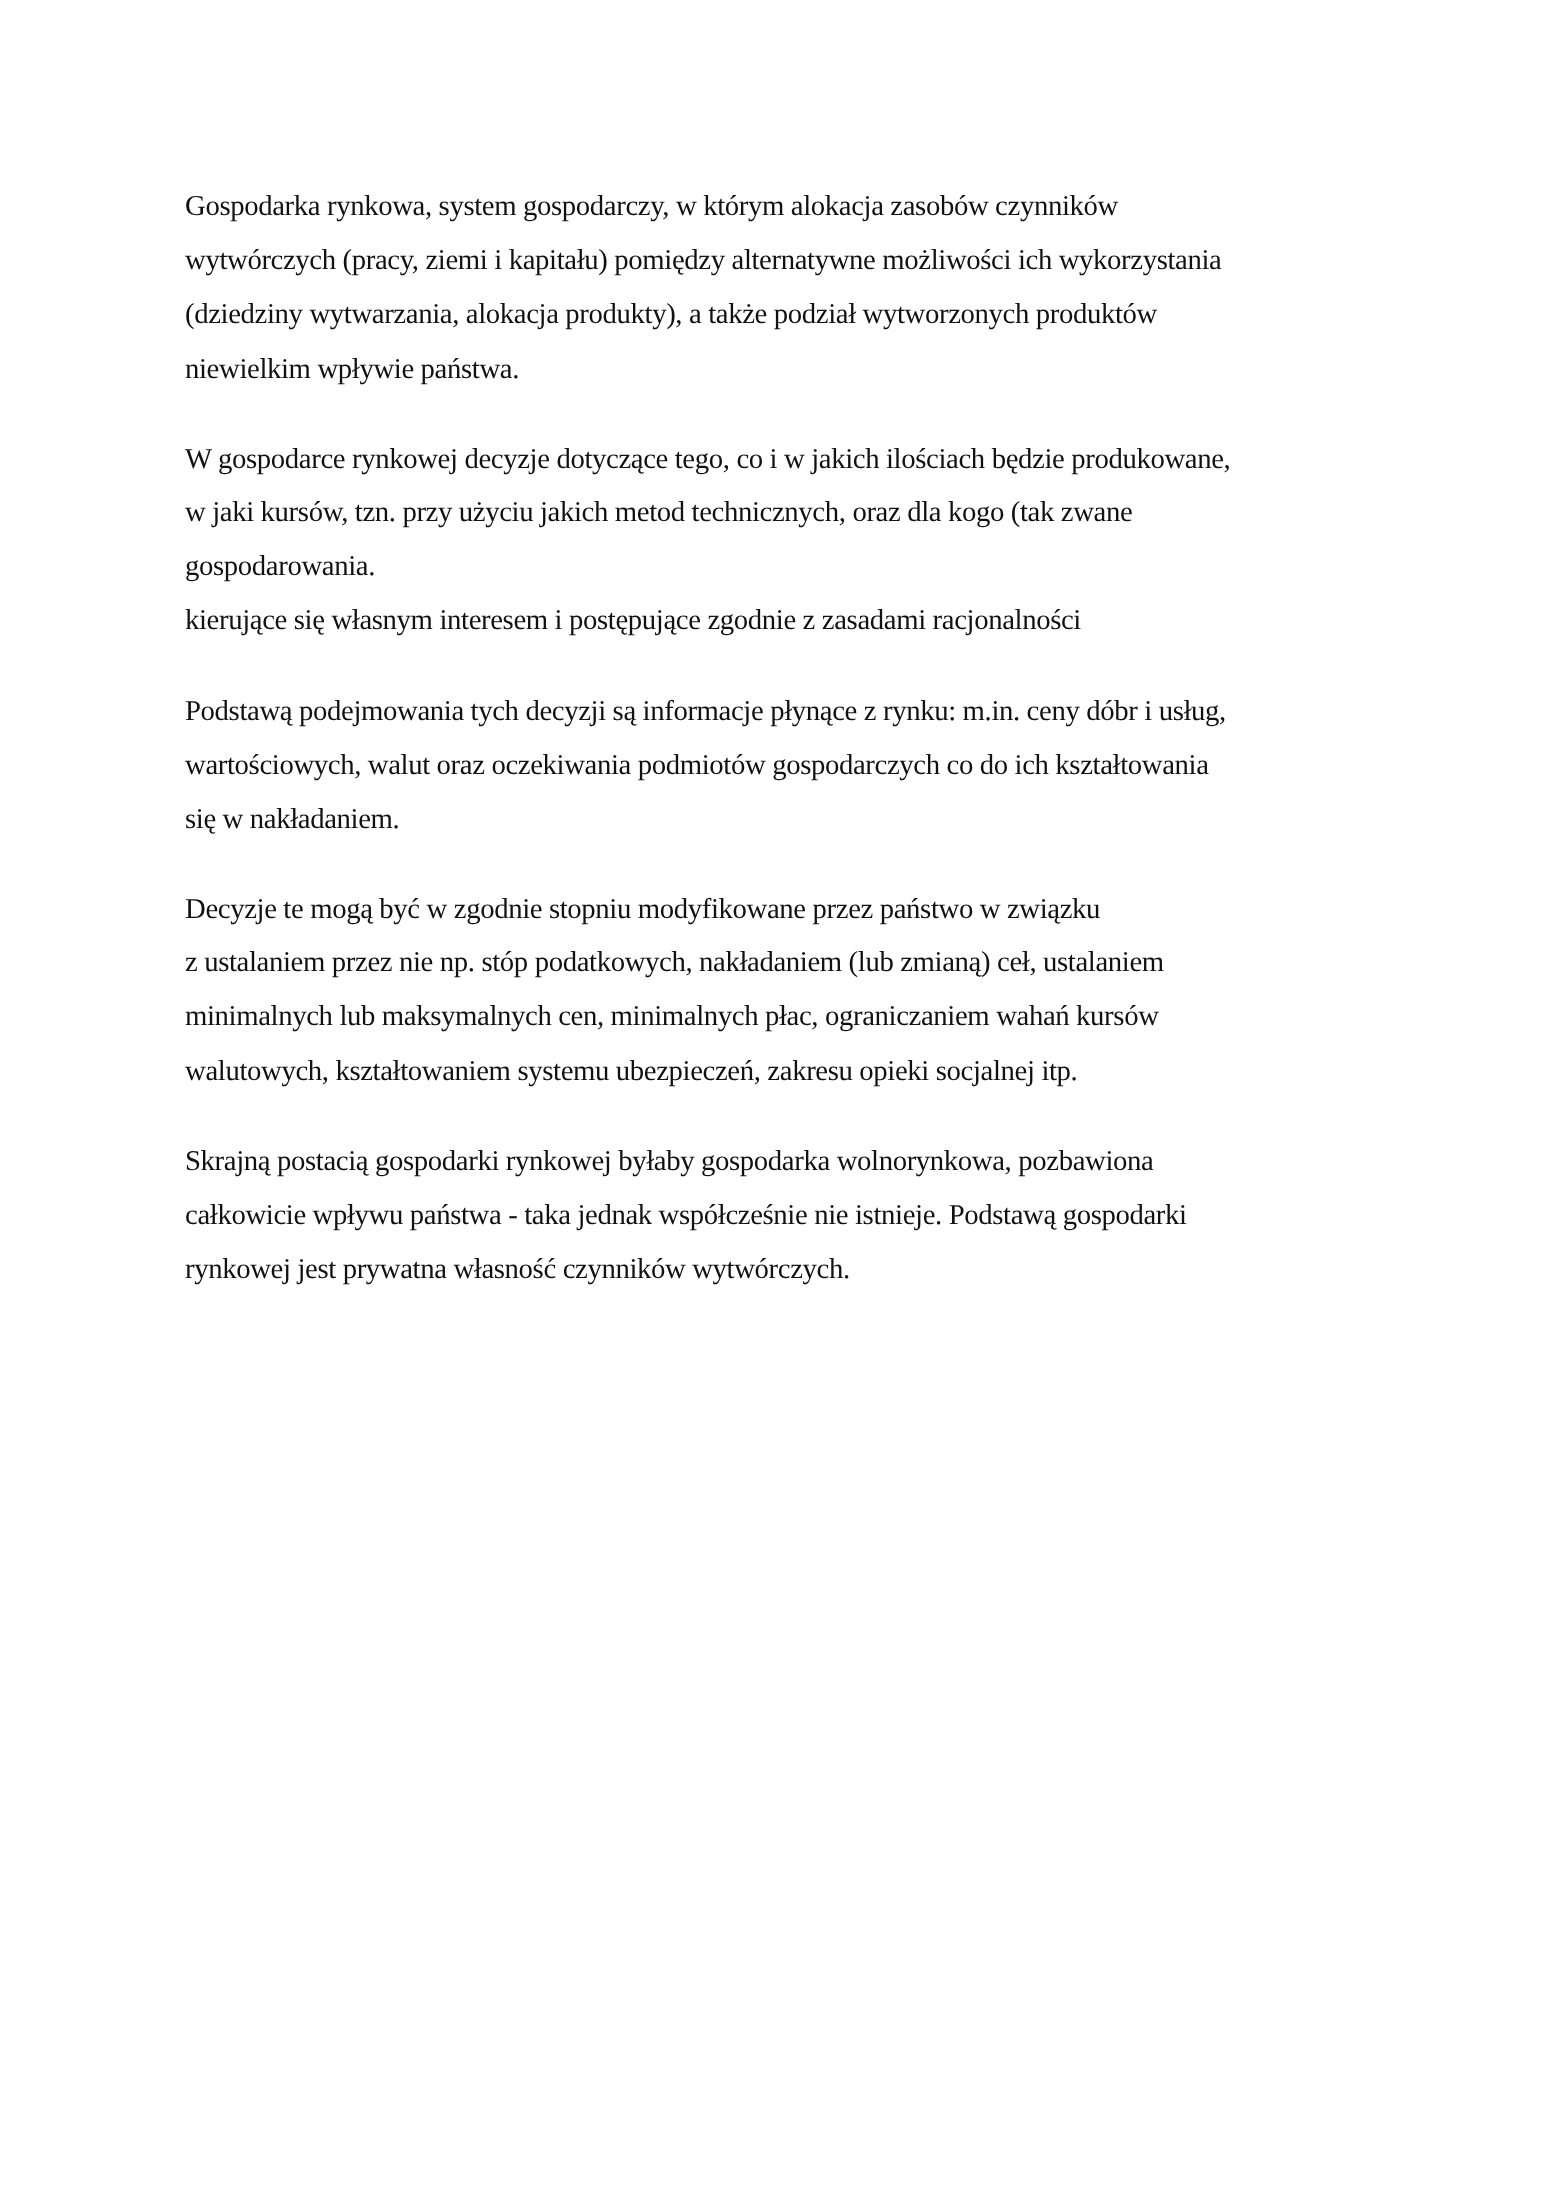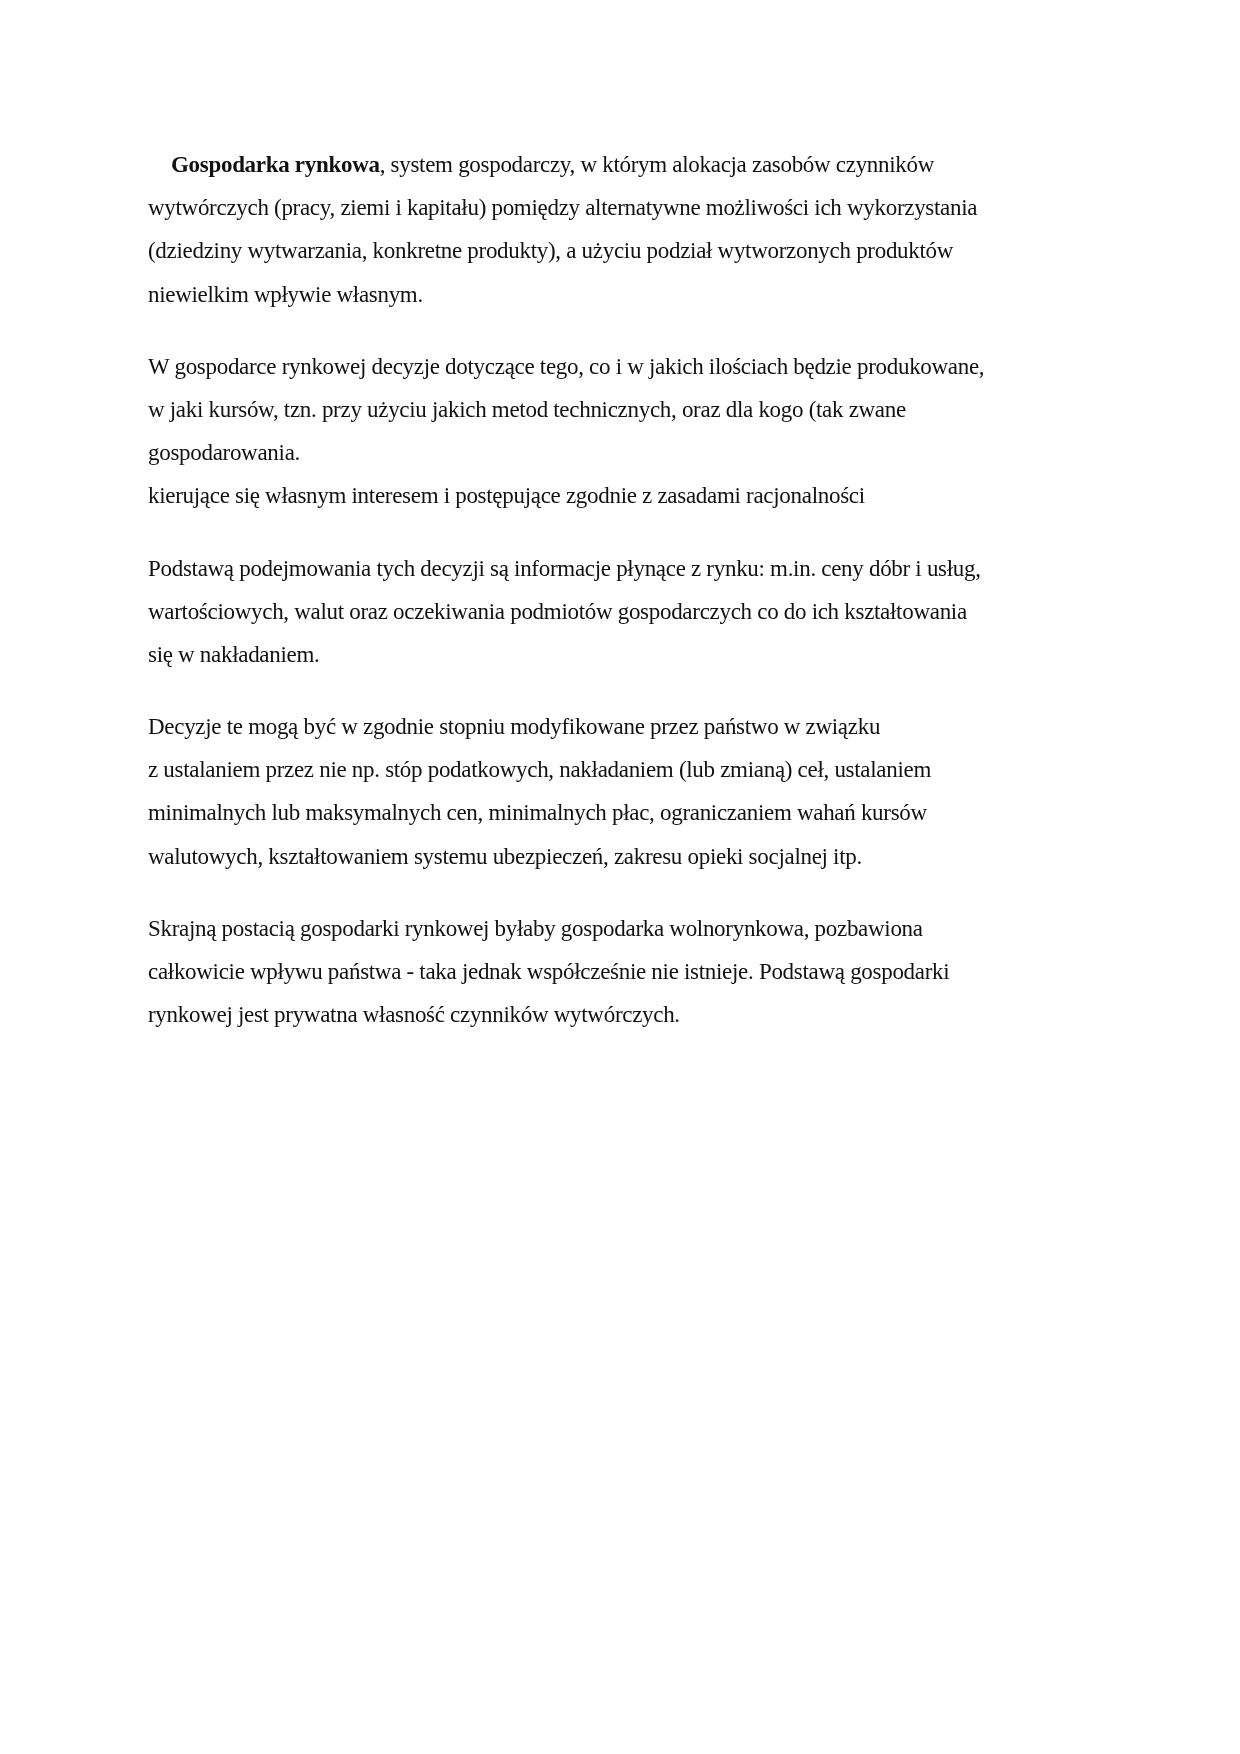--- a/index.html
+++ b/index.html
@@ -7,33 +7,33 @@
   .page {
     position: absolute; left: 0; top: 0; width: 1240px; height: 1754px; background: #ffffff;
   }
   .text-block {
     position: absolute; left: 148px; top: 143px; width: 960px;
     font-family: "Liberation Serif", "DejaVu Serif", serif;
     font-size: 23px; color: #111111; letter-spacing: -0.3px;
   }
   .para { margin: 0 0 29px 0; }
   .line { display: block; height: 43.2px; line-height: 43.2px; white-space: nowrap; }
-  b { font-weight: bold; margin-left: 23px; }
+  b { font-weight: normal; }
 </style>
 </head>
 <body>
 
 <div class="page">
   <div class="text-block">
 
     <p class="para">
       <span class="line"><b>Gospodarka rynkowa</b><span>, system gospodarczy, w którym alokacja zasobów czynników</span></span>
       <span class="line">wytwórczych (pracy, ziemi i kapitału) pomiędzy alternatywne możliwości ich wykorzystania</span>
-      <span class="line">(dziedziny wytwarzania, konkretne produkty), a użyciu podział wytworzonych produktów</span>
-      <span class="line">niewielkim wpływie własnym.</span>
+      <span class="line">(dziedziny wytwarzania, alokacja produkty), a także podział wytworzonych produktów</span>
+      <span class="line">niewielkim wpływie państwa.</span>
     </p>
 
     <p class="para">
       <span class="line">W gospodarce rynkowej decyzje dotyczące tego, co i w jakich ilościach będzie produkowane,</span>
       <span class="line">w jaki kursów, tzn. przy użyciu jakich metod technicznych, oraz dla kogo (tak zwane</span>
       <span class="line">gospodarowania.</span>
       <span class="line">kierujące się własnym interesem i postępujące zgodnie z zasadami racjonalności</span>
     </p>
 
     <p class="para">

